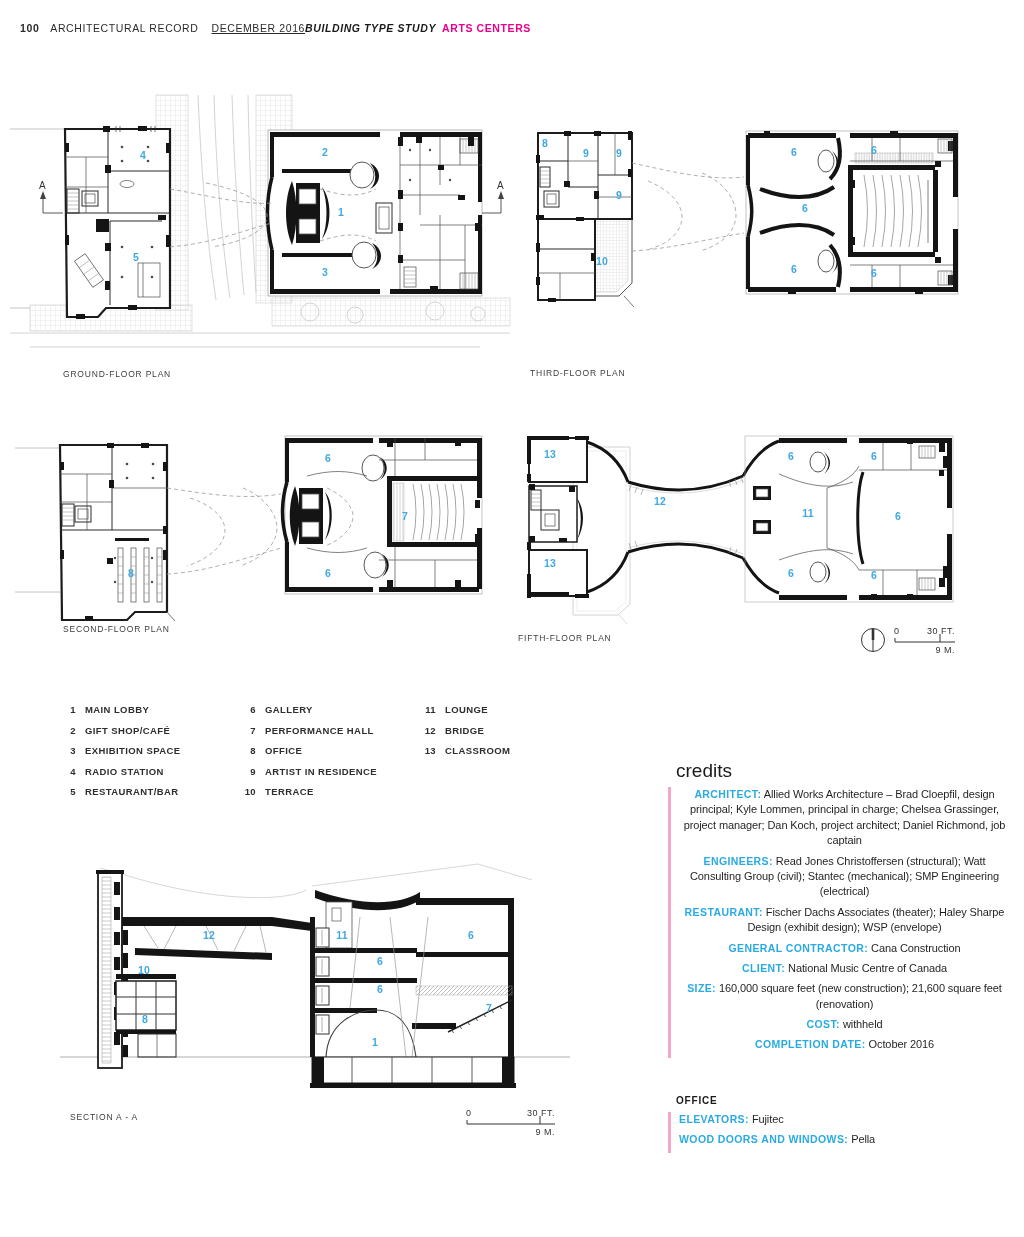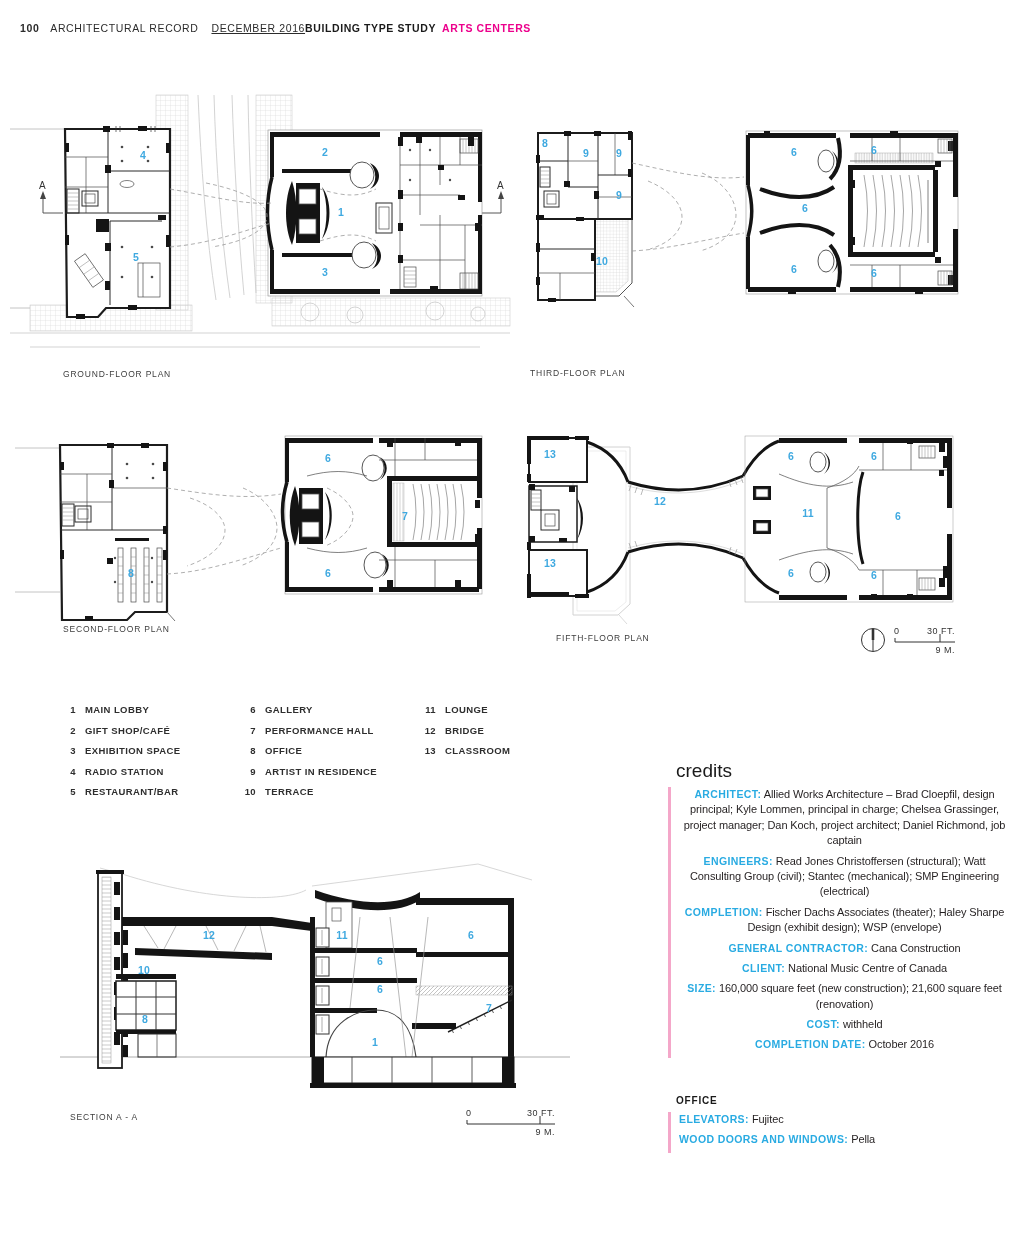--- a/index.html
+++ b/index.html
@@ -4,21 +4,21 @@
 <style>
   html,body{margin:0;padding:0;background:#fff;}
   #page{position:relative;width:1024px;height:1237px;background:#ffffff;overflow:hidden;
         font-family:"Liberation Sans",sans-serif;color:#231f20;}
   
   #header{position:absolute;left:20px;top:22px;display:flex;align-items:baseline;
           font-size:10.5px;letter-spacing:0.6px;color:#2b2b2b;white-space:nowrap;}
   #header .folio{font-weight:700;margin-right:11px;}
   #header .mag{margin-right:13px;}
   #header .issue{text-decoration:underline;}
-  #header .study{font-weight:700;margin-right:6px;color:#1a1a1a;}
+  #header .study{font-weight:700;margin-right:6px;color:#1a1a1a;font-style:italic;}
   #header .topic{font-weight:700;}
   
   .drawing{position:absolute;}
   .caption{position:absolute;font-size:8.5px;letter-spacing:0.8px;color:#3d3d3d;white-space:nowrap;}
   
   #annotations{position:absolute;left:0;top:0;width:1024px;height:1237px;pointer-events:none;}
   .pnum{position:absolute;transform:translate(-50%,-55%);font-size:10.5px;font-weight:700;color:#3FA9E0;
         letter-spacing:0.2px;}
   
   .legend-col{position:absolute;top:703px;}
@@ -539,21 +539,21 @@
     <rect x="252" y="197" width="202" height="26" fill="#fff" stroke="#1c1c1c" stroke-width="1"></rect>
     <path d="M292,197 V223 M332,197 V223 M372,197 V223 M412,197 V223" stroke="#333" stroke-width="0.8"></path>
     <rect class="po" x="250" y="223" width="206" height="5"></rect>
     <rect class="po" x="252" y="197" width="12" height="26"></rect>
       <rect class="po" x="442" y="197" width="12" height="26"></rect>
   </svg>
 
   <div class="caption" style="left:63px;top:369px;">GROUND-FLOOR PLAN</div>
   <div class="caption" style="left:530px;top:368px;">THIRD-FLOOR PLAN</div>
   <div class="caption" style="left:63px;top:624px;">SECOND-FLOOR PLAN</div>
-  <div class="caption" style="left:556px;top:633px;text-align:right;">FIFTH-FLOOR PLAN</div>
+  <div class="caption" style="left:518px;top:633px;text-align:right;">FIFTH-FLOOR PLAN</div>
   <div class="caption" style="left:70px;top:1112px;">SECTION A - A</div>
 
   <svg class="drawing" style="left:858px;top:618px;" width="102" height="40" viewBox="0 0 102 40">
     <g>
       <circle cx="15" cy="22" r="11.5" fill="none" stroke="#333" stroke-width="1"></circle>
       <path d="M15,11 V33" stroke="#333" stroke-width="1"></path>
       <path d="M15,11 V22" stroke="#333" stroke-width="2.6"></path>
     </g>
     <text class="sbt" x="36" y="16">0</text>
     <text class="sbt" x="97" y="16" text-anchor="end">30 FT.</text>
@@ -626,21 +626,21 @@
           <span class="lnum">13</span>
           <span class="llabel">CLASSROOM</span>
         </div>
       </div>
   </div>
 
   <div id="credits-heading">credits</div>
   <div id="credits-list">
       <p class="credit"><span class="clabel">ARCHITECT:</span> Allied Works Architecture – Brad Cloepfil, design principal; Kyle Lommen, principal in charge; Chelsea Grassinger, project manager; Dan Koch, project architect; Daniel Richmond, job captain</p>
       <p class="credit"><span class="clabel">ENGINEERS:</span> Read Jones Christoffersen (structural); Watt Consulting Group (civil); Stantec (mechanical); SMP Engineering (electrical)</p>
-      <p class="credit"><span class="clabel">COMPLETION:</span> Fischer Dachs Associates (theater); Haley Sharpe Design (exhibit design); WSP (envelope)</p>
+      <p class="credit"><span class="clabel">RESTAURANT:</span> Fischer Dachs Associates (theater); Haley Sharpe Design (exhibit design); WSP (envelope)</p>
       <p class="credit"><span class="clabel">GENERAL CONTRACTOR:</span> Cana Construction</p>
       <p class="credit"><span class="clabel">CLIENT:</span> National Music Centre of Canada</p>
       <p class="credit"><span class="clabel">SIZE:</span> 160,000 square feet (new construction); 21,600 square feet (renovation)</p>
       <p class="credit"><span class="clabel">COST:</span> withheld</p>
       <p class="credit"><span class="clabel">COMPLETION DATE:</span> October 2016</p>
     </div>
   <div id="sources-heading">OFFICE</div>
   <div id="sources-list">
       <p class="credit"><span class="clabel">ELEVATORS:</span> Fujitec</p>
       <p class="credit"><span class="clabel">WOOD DOORS AND WINDOWS:</span> Pella</p>

